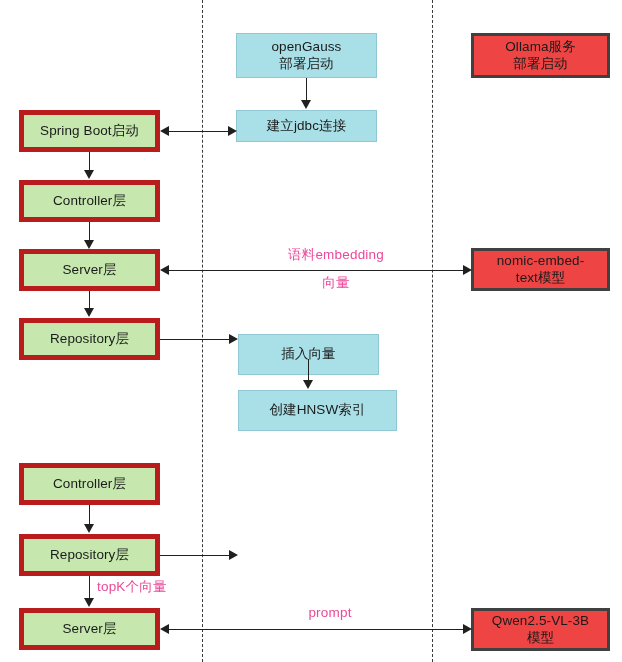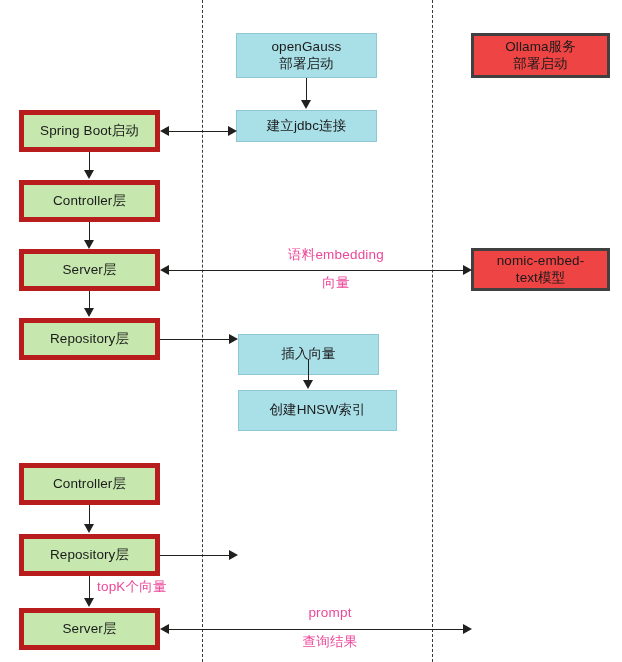--- a/index.html
+++ b/index.html
@@ -158,21 +158,22 @@
 
   <div class="ln-h" style="left:160px; top:555px; width:70px;"></div>
   <div class="arw right" style="left:229px; top:550px;"></div>
 
   <div class="ln-v" style="left:89px; top:576px; height:24px;"></div>
   <div class="arw down" style="left:84px; top:598px;"></div>
   <div class="edge-label" style="left:97px; top:578px; text-align:left;">topK个向量</div>
 
   <div class="box green" style="left:19px; top:608px; width:141px; height:42px;">Server层</div>
 
+  <div class="box gray" style="left:471px; top:608px; width:139px; height:43px;">Qwen2.5-VL-3B
+模型</div>
 
   <div class="ln-h" style="left:168px; top:629px; width:295px;"></div>
   <div class="arw left" style="left:160px; top:624px;"></div>
   <div class="arw right" style="left:463px; top:624px;"></div>
 
   <div class="edge-label" style="left:250px; top:605px; width:160px;">prompt</div>
-  <div class="edge-label" style="left:250px; top:633px; width:160px;">查询结果</div>
 
 </div>
 
 </body></html>

